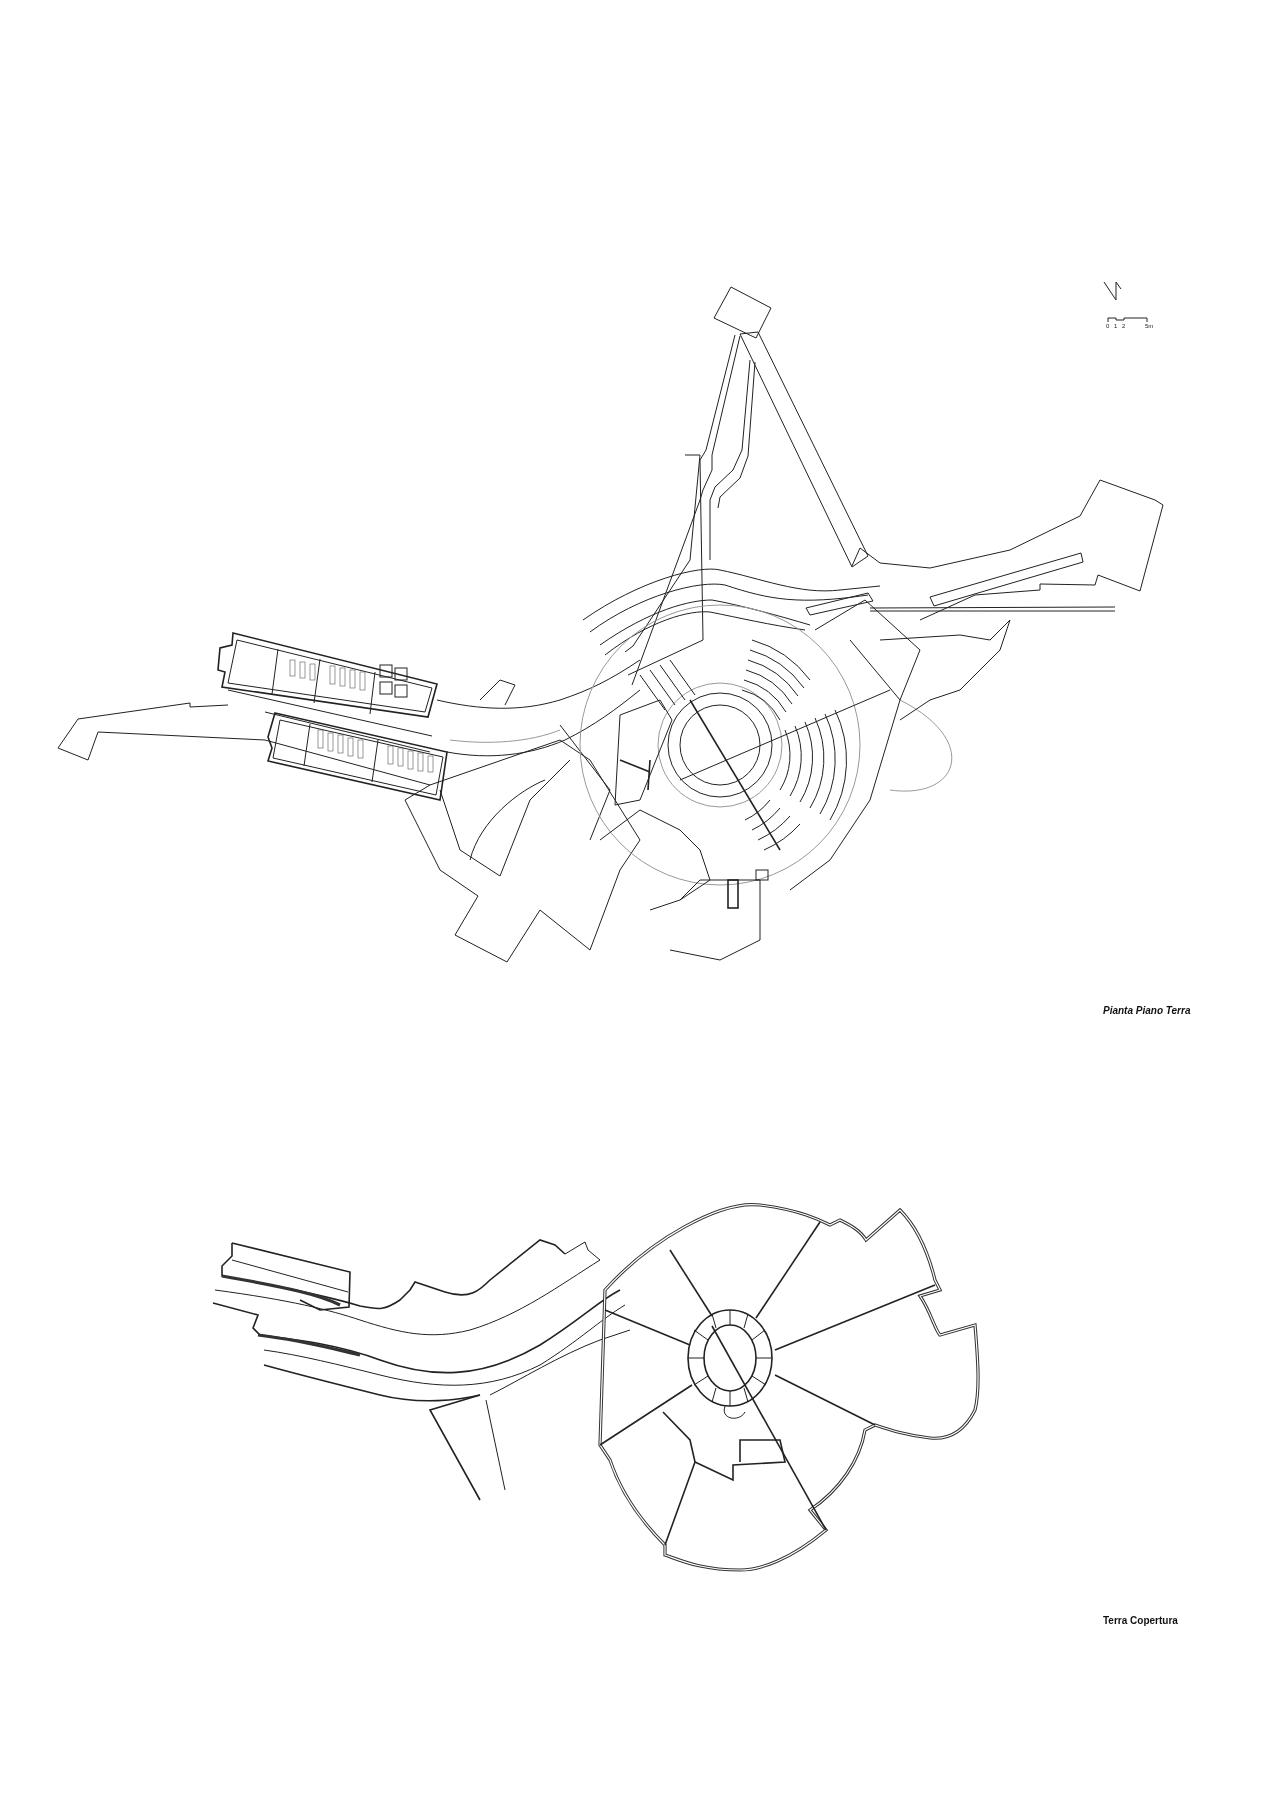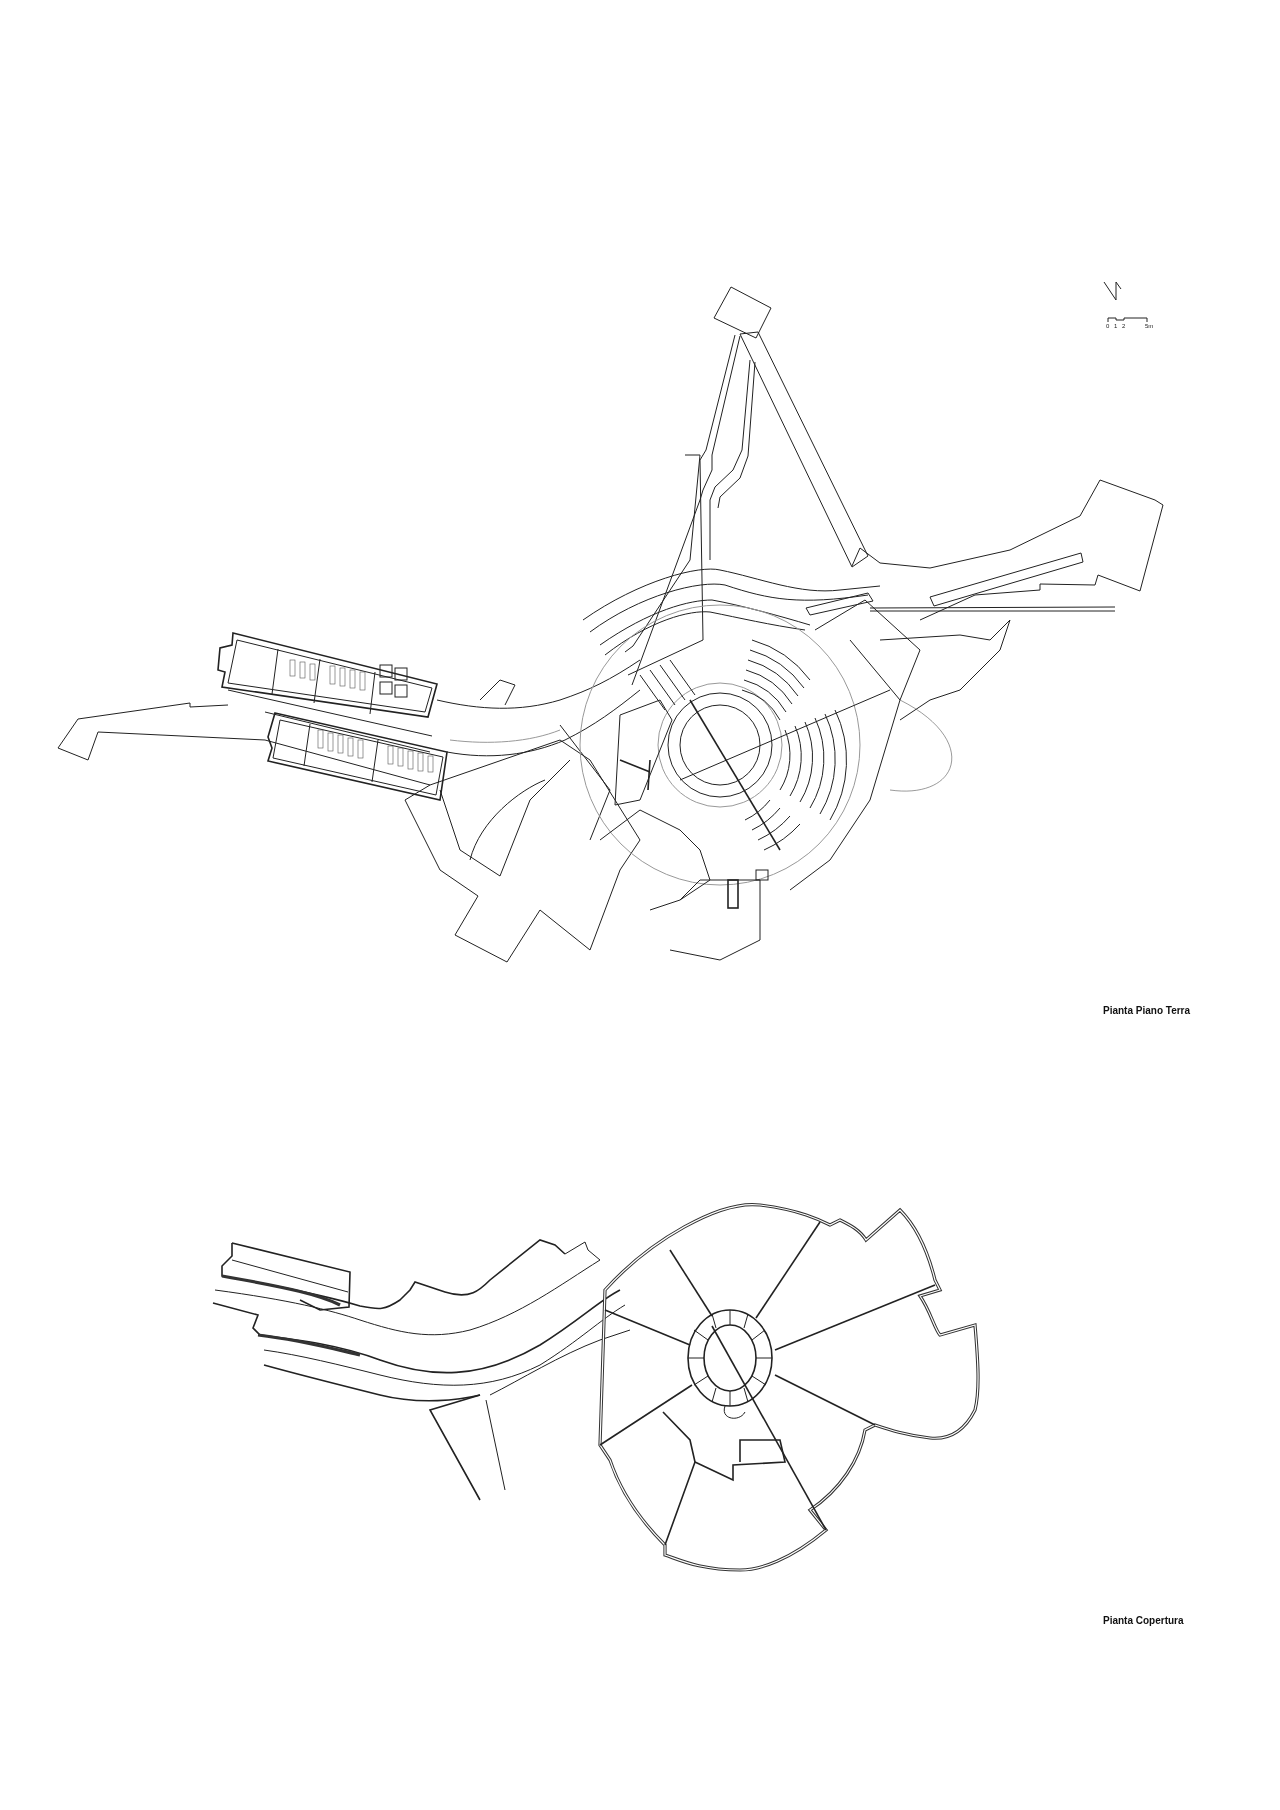--- a/index.html
+++ b/index.html
@@ -168,21 +168,21 @@
     <polyline class="ln" points="1104,282 1116,300 1116,282 1121,289"></polyline>
     <g>
       <polyline class="ln" points="1108,322 1108,318 1116,318 1116,320 1124,320 1124,318 1147,318 1147,322"></polyline>
     </g>
   </svg>
   <span class="scale-label" style="left:1106px; top:323px;">0</span>
   <span class="scale-label" style="left:1114px; top:323px;">1</span>
   <span class="scale-label" style="left:1122px; top:323px;">2</span>
   <span class="scale-label" style="left:1145px; top:323px;">5m</span>
 
-  <span class="caption" style="left:1103px; top:1005px;">Pianta Piano Terra</span>
+  <span class="caption" style="left:1103px; top:1005px;font-style:italic;">Pianta Piano Terra</span>
 
   <svg class="drawing" width="1280" height="1810" viewBox="0 0 1280 1810">
     <g>
       <polyline class="ln2" points="232,1243 350,1272 349,1307 320,1310 300,1300"></polyline>
       <path class="ln2" d="M232,1243 L232,1256 L222,1266 L222,1276 C300,1290 340,1300 360,1306 C380,1310 385,1310 400,1300 L410,1290 L415,1282 L445,1292 C470,1300 480,1290 490,1280 L540,1240 L555,1245 L565,1254"></path>
       <line class="ln" x1="232" y1="1260" x2="348" y2="1292"></line>
       <path class="dbl" d="M222,1276 C290,1288 320,1295 340,1305"></path>
       <path class="ln" d="M215,1290 C290,1300 330,1310 360,1320 C400,1333 430,1340 470,1330 C520,1315 560,1285 600,1260"></path>
       <path class="ln2" d="M213,1303 L258,1315 L253,1328 L260,1335 C300,1340 340,1345 380,1360 C430,1378 480,1380 540,1345 C580,1320 600,1300 620,1290"></path>
       <path class="dbl" d="M258,1335 C300,1340 330,1348 360,1355"></path>
@@ -224,15 +224,15 @@
         <line x1="605" y1="1310" x2="690" y2="1345"></line>
         <line x1="600" y1="1445" x2="692" y2="1385"></line>
         <line x1="712" y1="1326" x2="826" y2="1530"></line>
       </g>
       <polyline class="ln2" points="665,1545 695,1462 690,1440 663,1412"></polyline>
       <polyline class="ln2" points="695,1462 733,1480 733,1465 785,1462 780,1440 740,1440 740,1462"></polyline>
       <path class="ln" d="M725,1406 C720,1420 740,1422 745,1412"></path>
     </g>
   </svg>
 
-  <span class="caption" style="left:1103px; top:1615px;">Pianta Copertura</span>
+  <span class="caption" style="left:1103px; top:1615px;">Terra Copertura</span>
 
 </div>
 
 </body></html>

